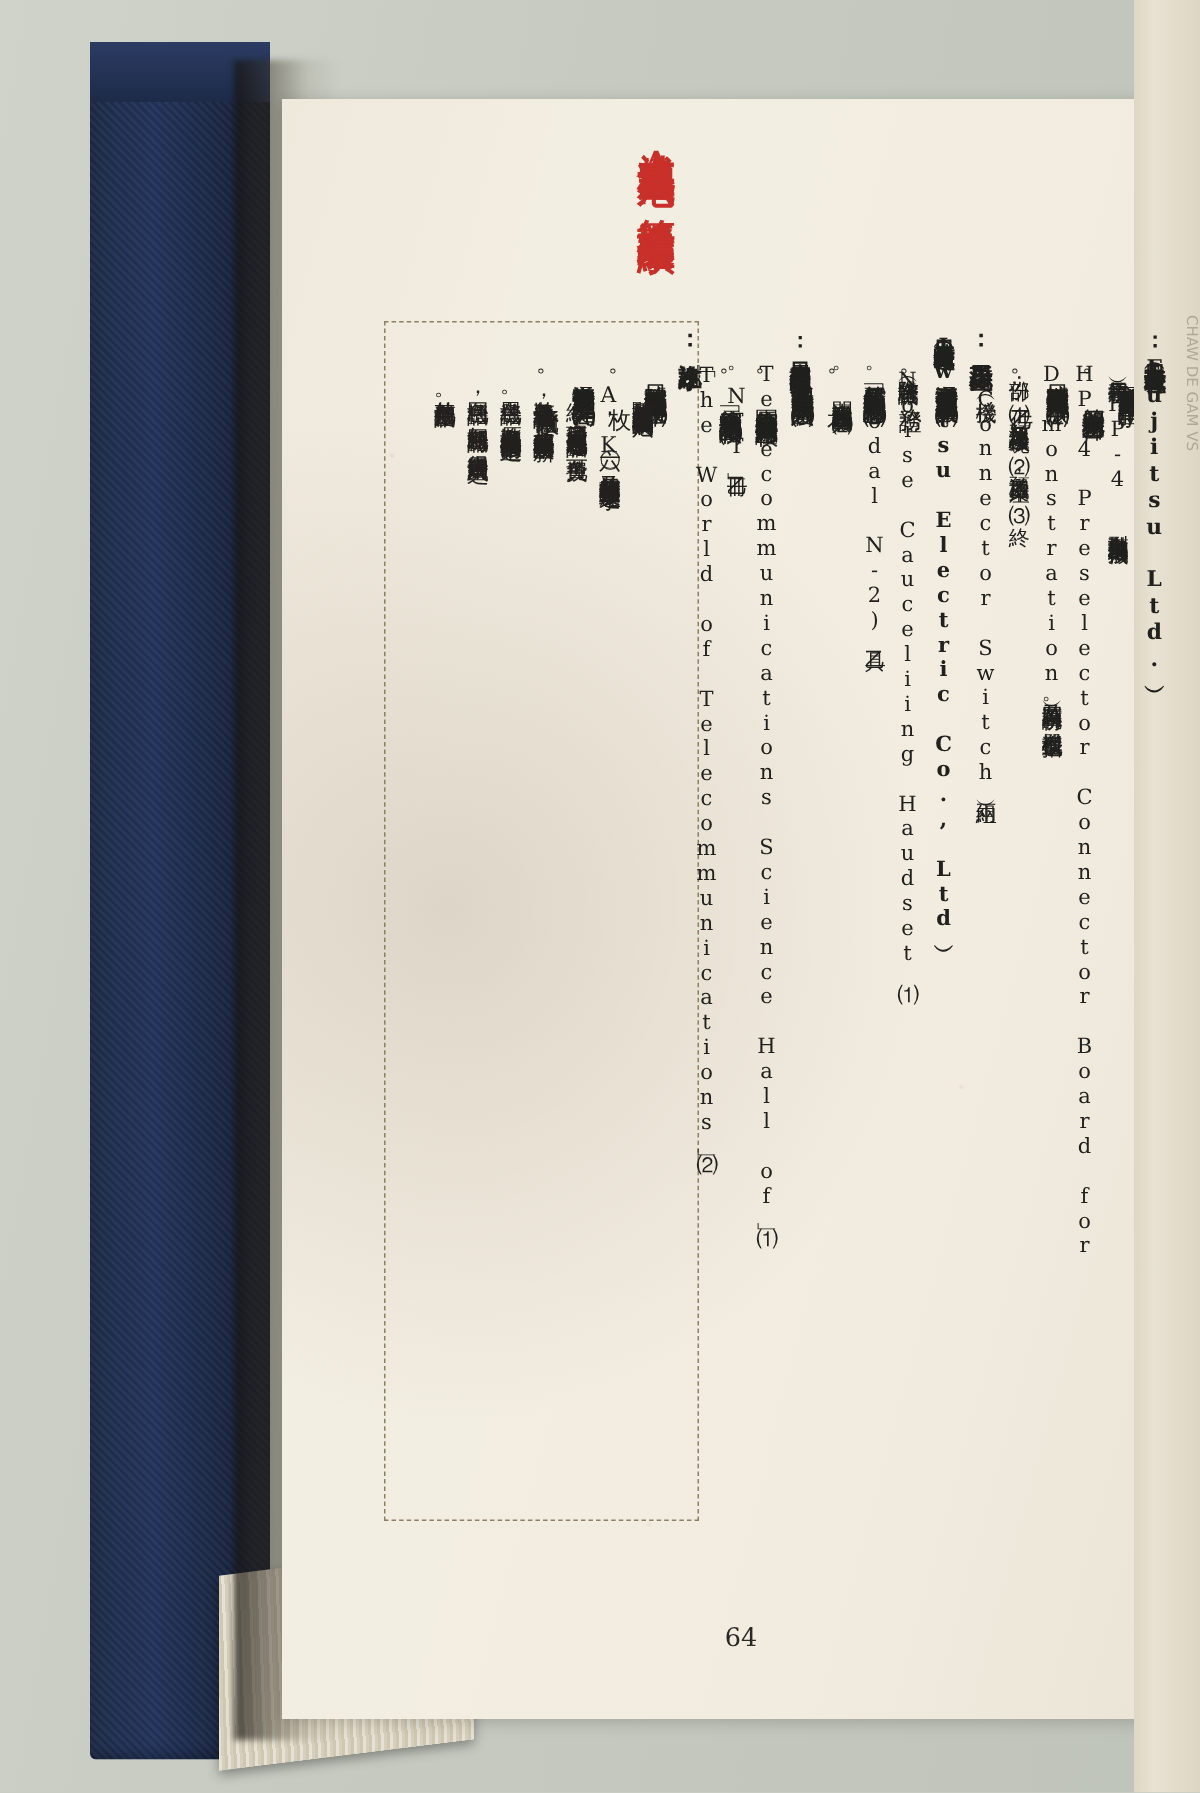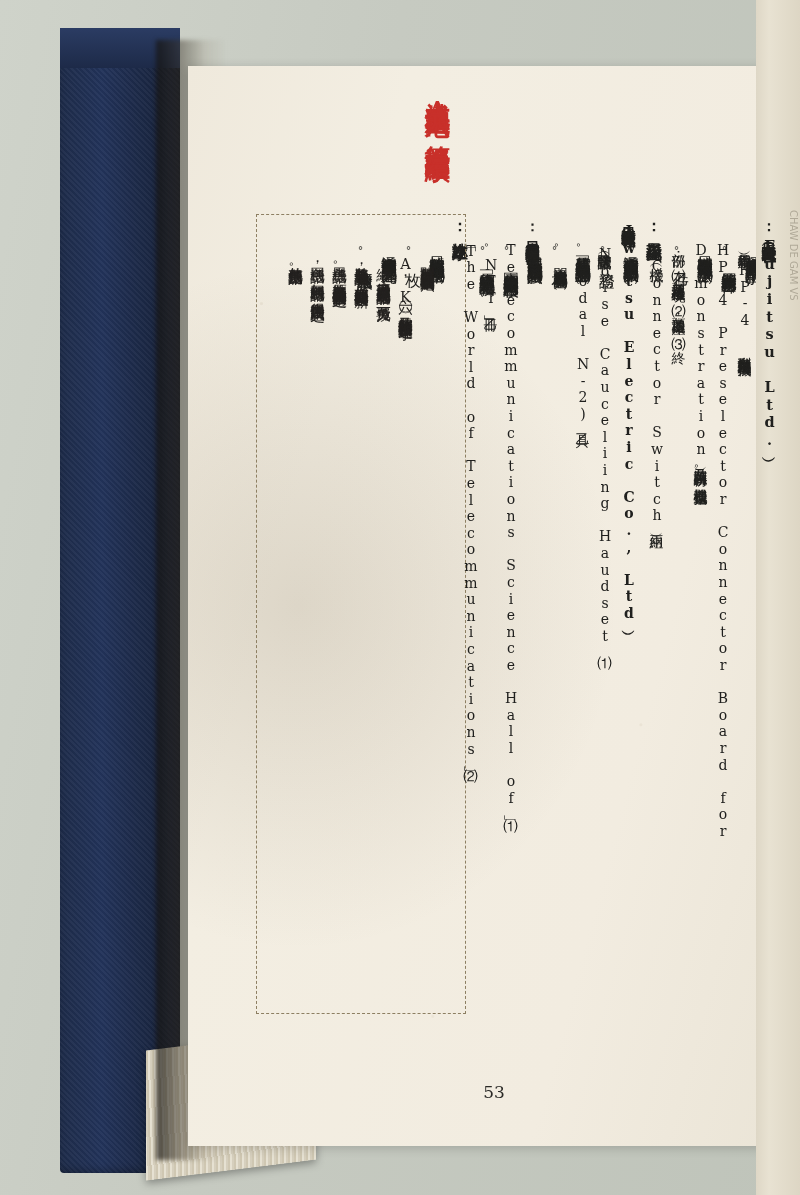--- a/index.html
+++ b/index.html
@@ -287,21 +287,21 @@
         <div class="vcol short" style="right:428px;">
           <span>號證章兩枚。</span>
         </div>
 
       </div>
 
       <div style="position:absolute;left:0;top:0;width:612px;height:1080px;direction:rtl;">
         
       </div>
 
-      <div id="folio">53</div>
+      <div id="folio">64</div>
     </div>
 
     <div style="position:absolute;left:128px;top:66px;width:612px;height:1080px;pointer-events:none;">
       <div id="red-box"></div>
       <div id="red-title" style="right:346px;">補充規定退租六七四A等話機換裝處理手續</div>
 
       <div class="redcol" style="left:232px;top:190px;">關於用戶原裝黑色話機或彩色話機改租裝六七四</div>
       <div class="redcol" style="left:210px;top:190px;">A，六〇〇K及按鈕電話等特別業務停租後之處理手</div>
       <div class="redcol" style="left:188px;top:190px;">續，管理局已予補充規定原裝黑色話機者，可免費換</div>
       <div class="redcol" style="left:166px;top:190px;">裝整修之黑色話機，如庫存無整修話機時得換裝全新</div>

